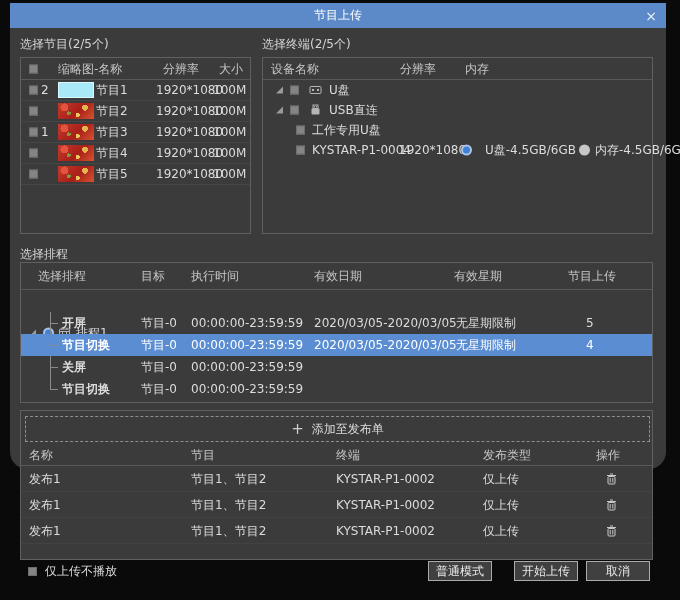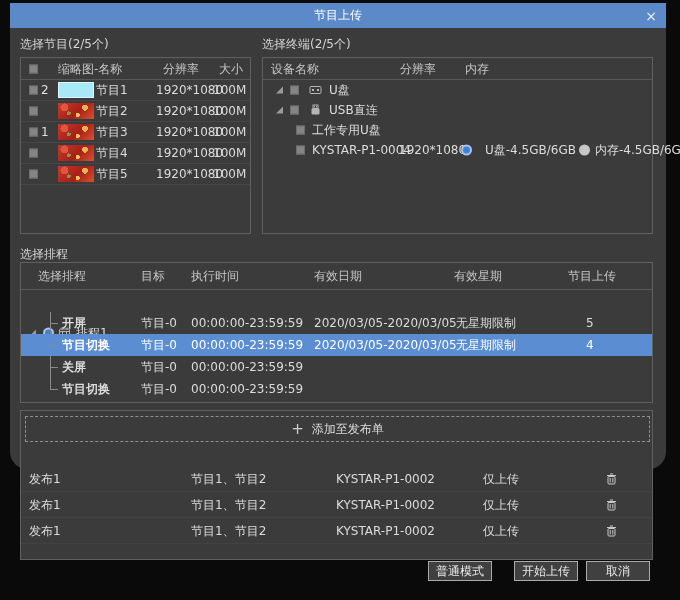--- a/index.html
+++ b/index.html
@@ -267,20 +267,27 @@
           <span class="s-count"></span>
         </div>
       </div>
     </div>
 
     <div class="panel" id="panel-publish">
       <div class="addbtn">
         <span class="plus">+</span>
         <span>添加至发布单</span>
       </div>
+      <div class="bhead">
+        <span class="c-name">名称</span>
+        <span class="c-prog">节目</span>
+        <span class="c-term">终端</span>
+        <span class="c-type">发布类型</span>
+        <span class="c-action">操作</span>
+      </div>
       <div class="brows">
         <div class="brow">
           <span class="c-name">发布1</span>
           <span class="c-prog">节目1、节目2</span>
           <span class="c-term">KYSTAR-P1-0002</span>
           <span class="c-type">仅上传</span>
           <span class="c-trash">
             <svg width="11" height="12" viewBox="0 0 11 12">
                 <rect x="2" y="3.5" width="7" height="7.5" rx="1" fill="none" stroke="#c8c8c8"></rect>
                 <line x1="1" y1="2.5" x2="10" y2="2.5" stroke="#c8c8c8"></line>
@@ -316,18 +323,22 @@
                 <line x1="1" y1="2.5" x2="10" y2="2.5" stroke="#c8c8c8"></line>
                 <line x1="4" y1="1" x2="7" y2="1" stroke="#c8c8c8"></line>
                 <line x1="4.2" y1="5" x2="4.2" y2="9.5" stroke="#c8c8c8"></line>
                 <line x1="6.8" y1="5" x2="6.8" y2="9.5" stroke="#c8c8c8"></line>
               </svg>
           </span>
         </div>
       </div>
     </div>
 
+    <div class="footer-left">
+      <span class="cb"></span>
+      <span>仅上传不播放</span>
+    </div>
     <div class="btn" id="btn-mode">普通模式</div>
     <div class="btn" id="btn-upload">开始上传</div>
     <div class="btn" id="btn-cancel">取消</div>
 
   </div>
 </div>
 
 </body></html>

